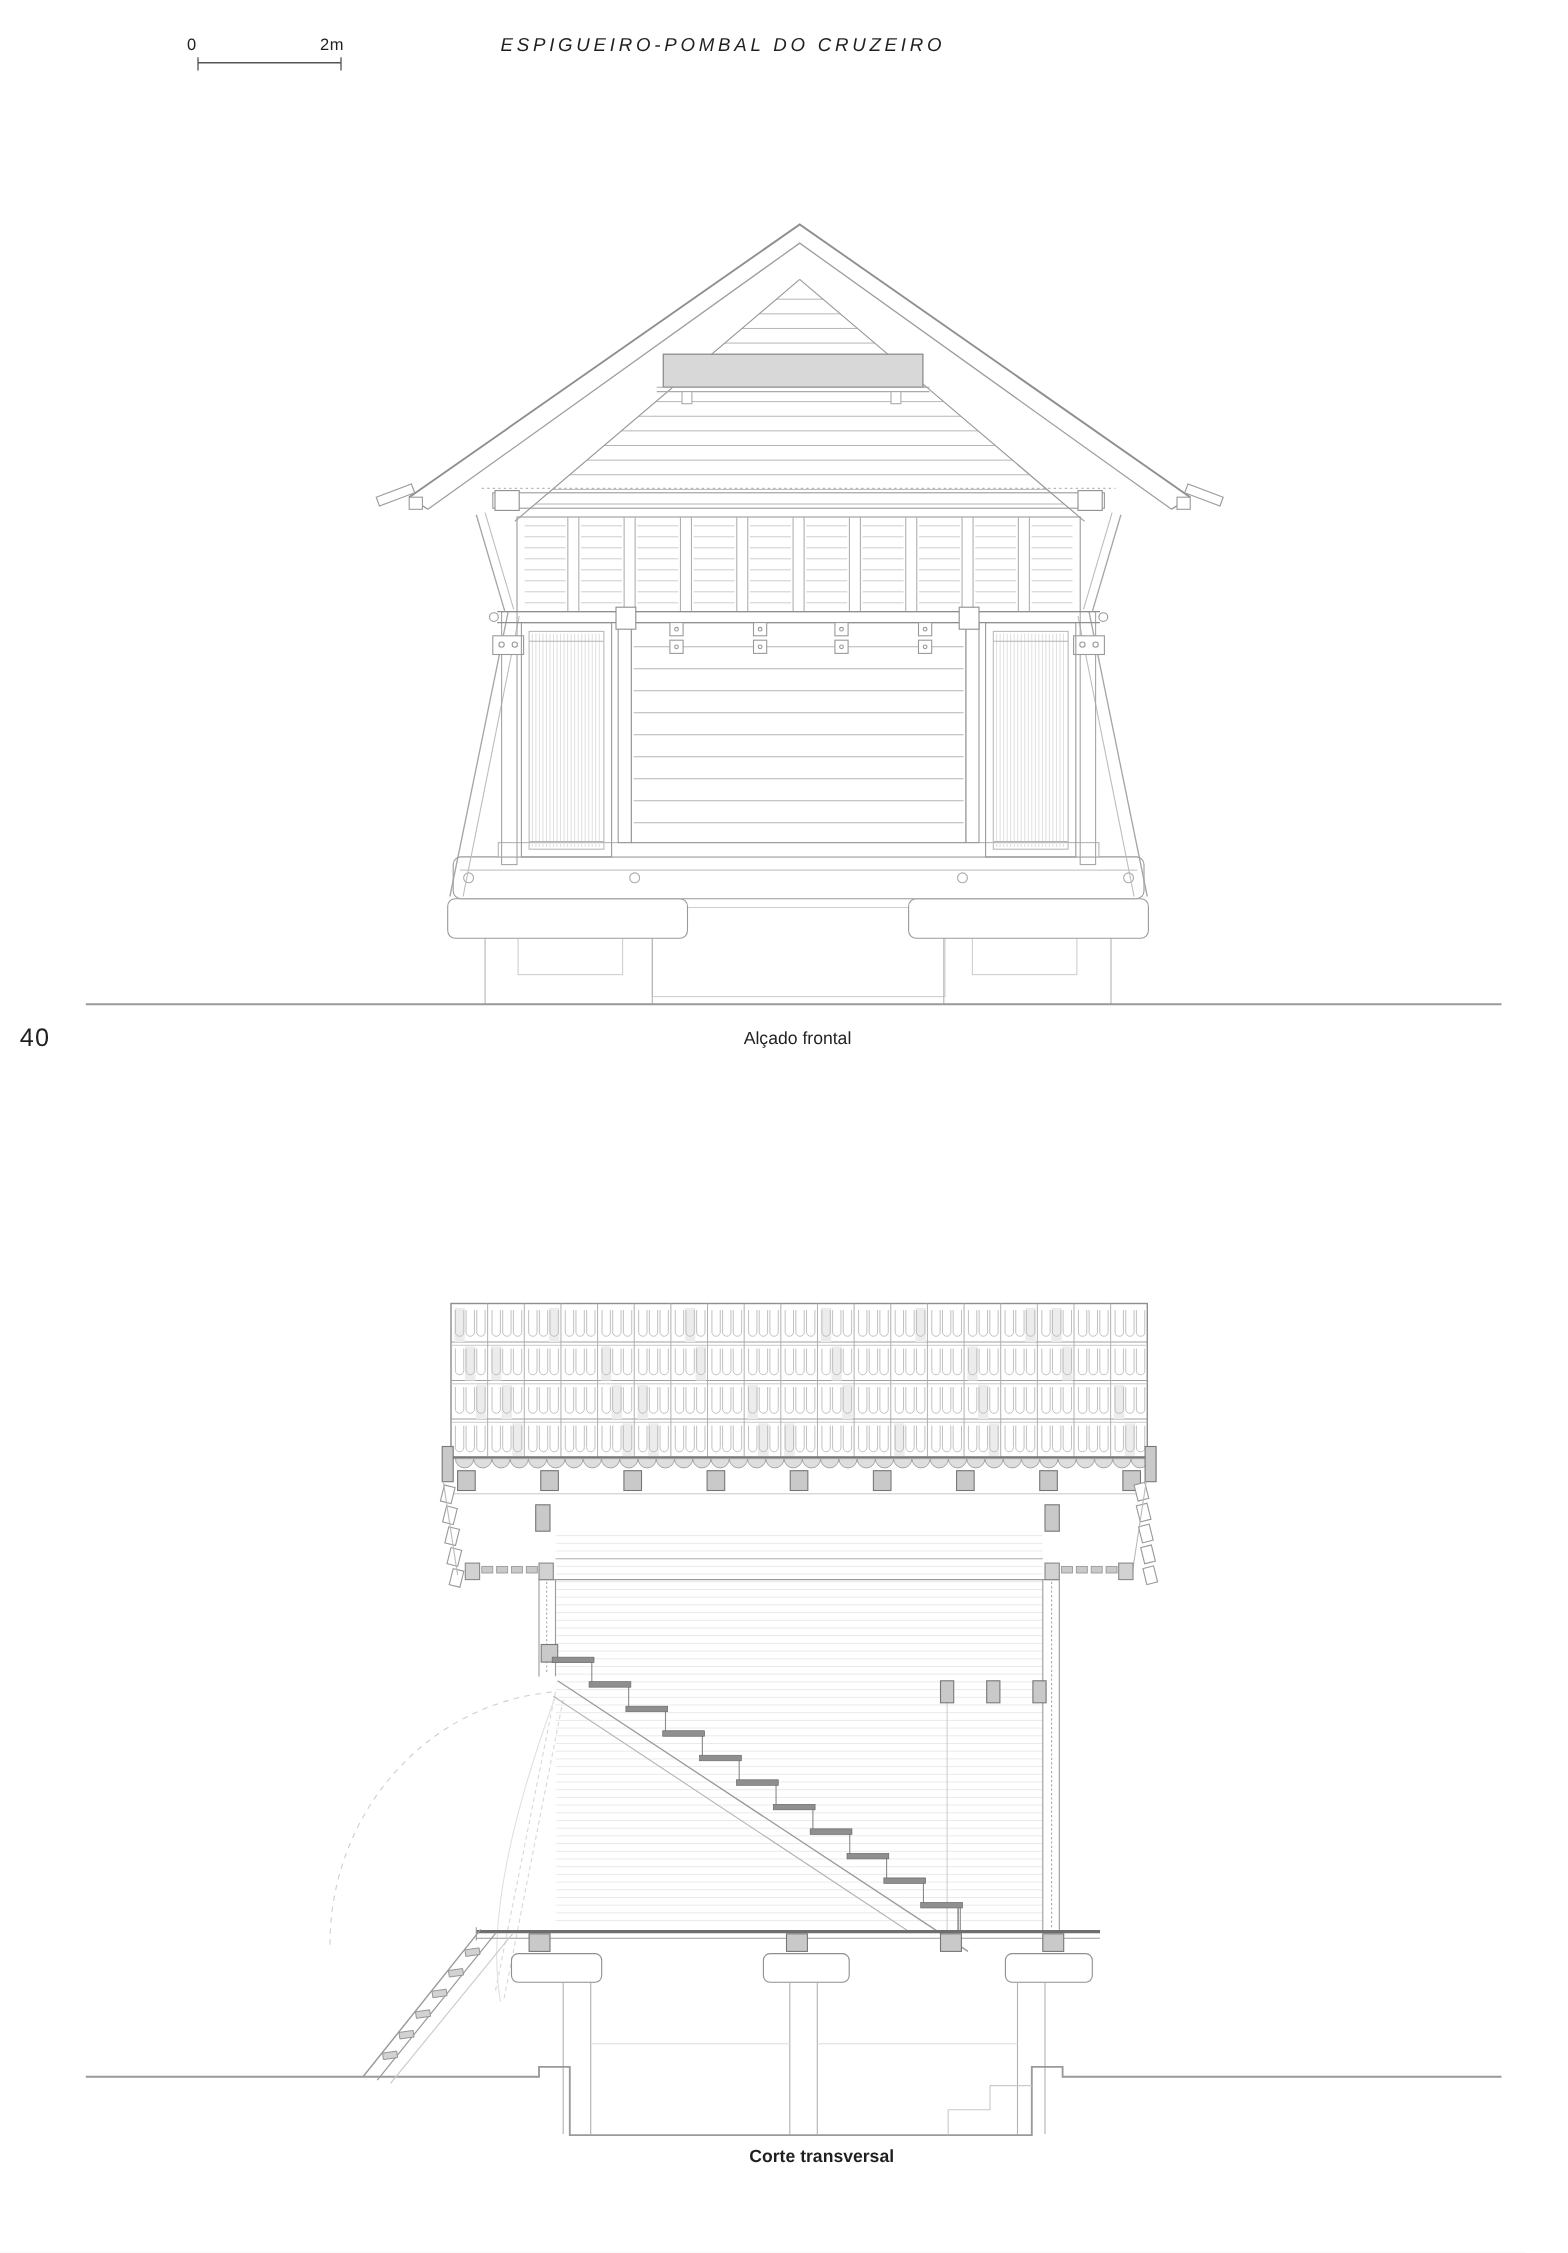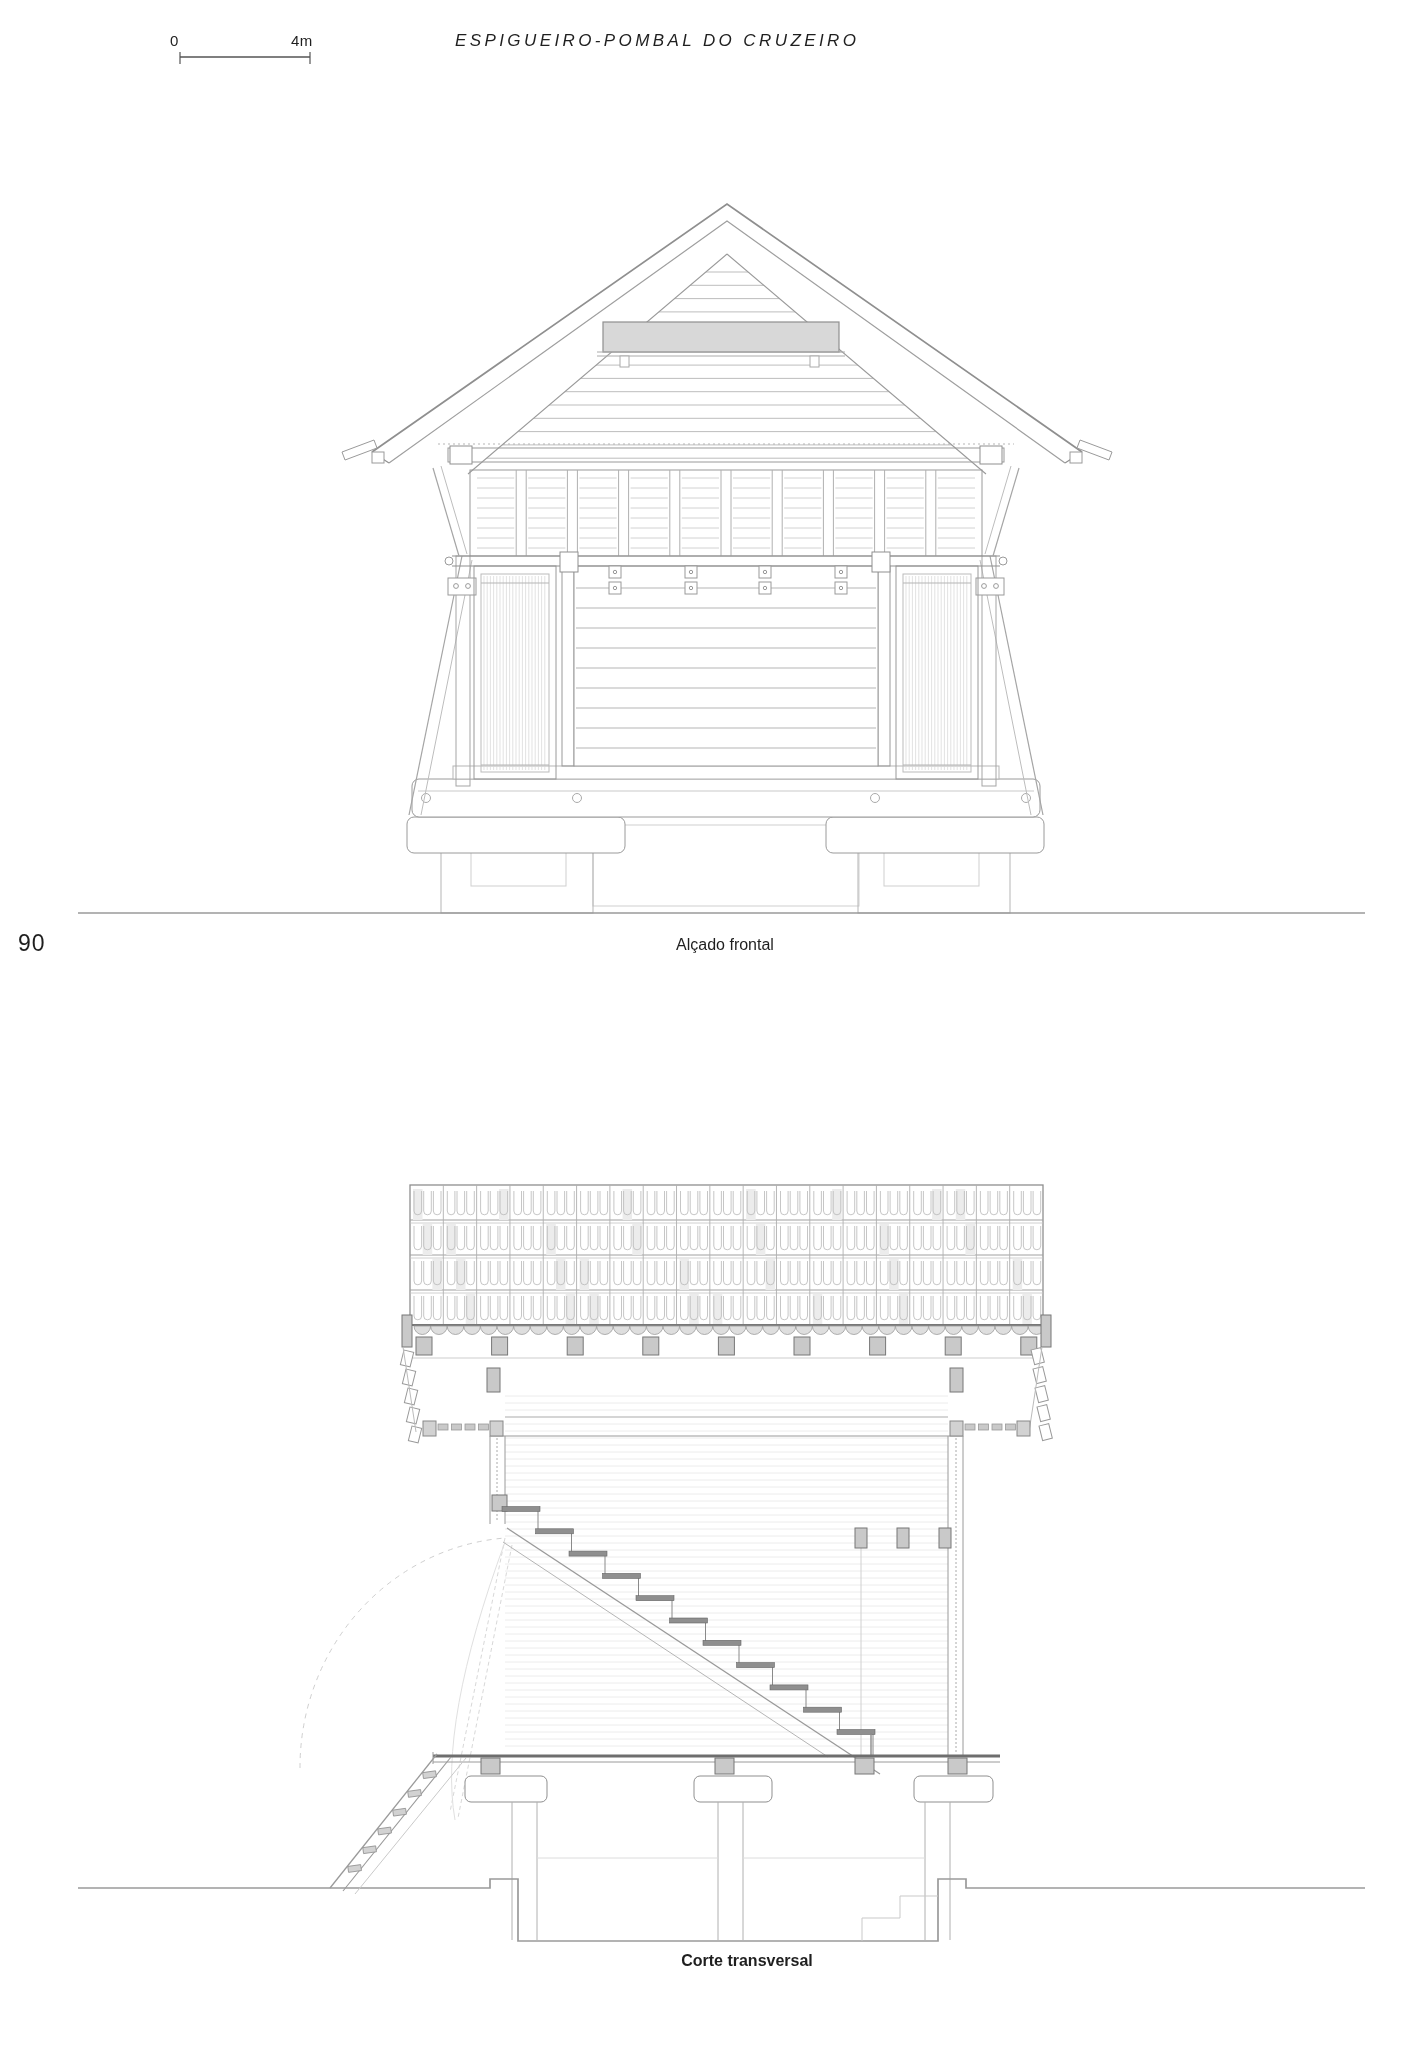--- a/index.html
+++ b/index.html
@@ -754,18 +754,18 @@
         <rect x="423.02" y="1771.76" width="13" height="6" fill="#d2d2d2" stroke="#8f8f8f" stroke-width="0.8" transform="rotate(-8 429.02 1774.76)"></rect>
         <rect x="408.04" y="1790.52" width="13" height="6" fill="#d2d2d2" stroke="#8f8f8f" stroke-width="0.8" transform="rotate(-8 414.04 1793.52)"></rect>
         <rect x="393.06" y="1809.28" width="13" height="6" fill="#d2d2d2" stroke="#8f8f8f" stroke-width="0.8" transform="rotate(-8 399.06 1812.28)"></rect>
         <rect x="378.08" y="1828.04" width="13" height="6" fill="#d2d2d2" stroke="#8f8f8f" stroke-width="0.8" transform="rotate(-8 384.08 1831.04)"></rect>
         <rect x="363.1" y="1846.8" width="13" height="6" fill="#d2d2d2" stroke="#8f8f8f" stroke-width="0.8" transform="rotate(-8 369.1 1849.8)"></rect>
         <rect x="348.12" y="1865.56" width="13" height="6" fill="#d2d2d2" stroke="#8f8f8f" stroke-width="0.8" transform="rotate(-8 354.12 1868.56)"></rect>
       </g>
   </svg>
 
   <div class="txt scale-num" style="left:170px;top:32px;">0</div>
-  <div class="txt scale-num" style="left:291px;top:32px;">4m</div>
+  <div class="txt scale-num" style="left:291px;top:32px;">2m</div>
   <div class="txt title" style="left:455px;top:31px;font-style:italic;">ESPIGUEIRO-POMBAL DO CRUZEIRO</div>
-  <div class="txt pagenum" style="left:18px;top:930px;">90</div>
+  <div class="txt pagenum" style="left:18px;top:930px;">40</div>
   <div class="txt caption" style="left:575px;top:936px;">Alçado frontal</div>
   <div class="txt caption" style="left:597px;top:1952px;font-weight:bold;">Corte transversal</div>
 </div>
 
 </body></html>

